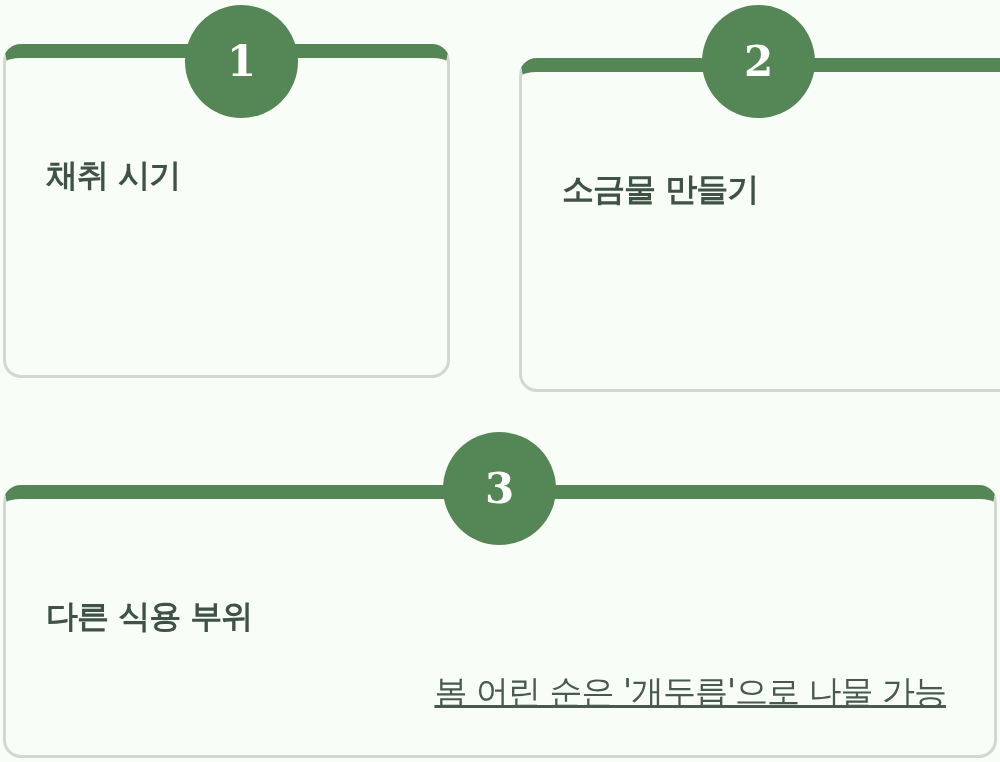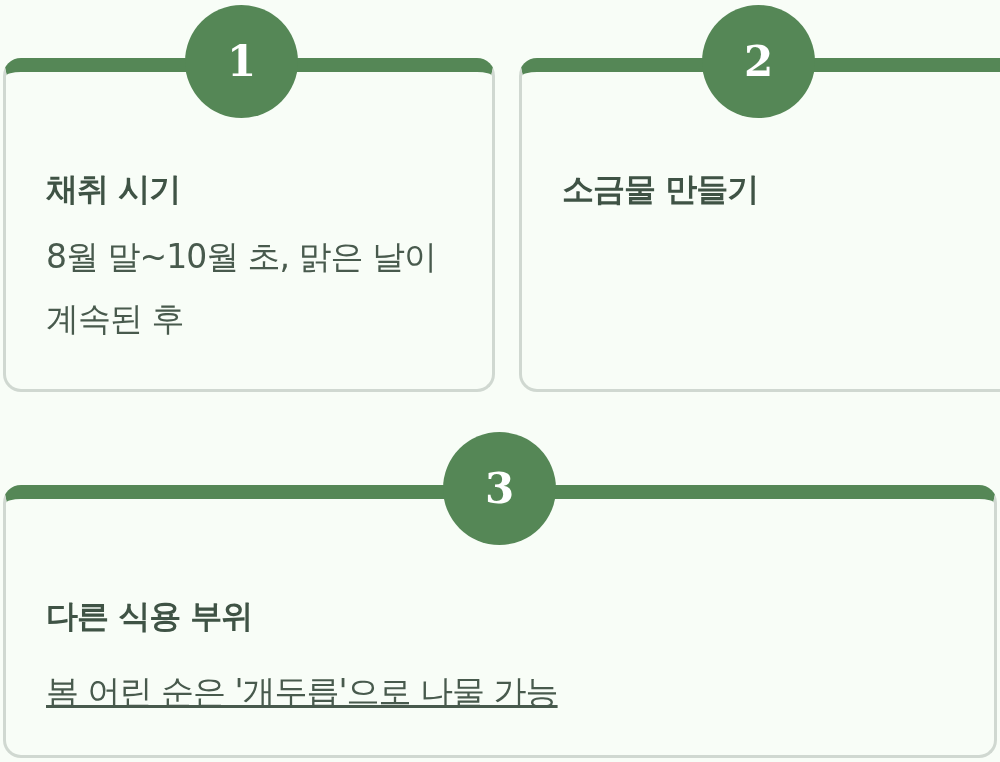--- a/index.html
+++ b/index.html
@@ -17,23 +17,23 @@
   .card {
     position: absolute;
     box-sizing: border-box;
     background: #f8fdf7;
     border-left: 3px solid #d0d8d1;
     border-right: 3px solid #d0d8d1;
     border-bottom: 3px solid #d0d8d1;
     border-top: 14px solid #558756;
     border-radius: 18px;
   }
-  #card-1 { left: 3px;   top: 58px;  width: 492px; height: 334px; }
+  #card-1 { left: 3px;   top: 44px;  width: 447px; height: 334px; }
   #card-2 { left: 519px; top: 58px;  width: 560px; height: 334px; }
-  #card-3 { left: 3px;   top: 485px; width: 994px; height: 273px; }
+  #card-3 { left: 3px;   top: 485px; width: 994px; height: 273px; text-align: right; }
 
   .badge {
     position: absolute;
     width: 113px;
     height: 113px;
     border-radius: 50%;
     background: #558756;
     color: #ffffff;
     display: flex;
     align-items: center;
@@ -67,21 +67,20 @@
   #card-1 .card-title, #card-2 .card-title { top: 96px; }
   #card-1 .card-body,  #card-2 .card-body  { top: 154px; width: 420px; }
   #card-3 .card-title { top: 96px; }
   #card-3 .card-body  { top: 162px; width: 900px; text-decoration: underline; }
 </style>
 </head>
 <body>
 
 <div class="card" id="card-1">
   <div class="card-title">채취 시기</div>
-  <div class="card-body">8월 말~10월 초, 맑은 날이 계속된 후</div>
 </div>
 <div class="badge" id="badge-1">1</div>
 
 <div class="card" id="card-2">
   <div class="card-title">소금물 만들기</div>
 </div>
 <div class="badge" id="badge-2">2</div>
 
 <div class="card" id="card-3">
   <div class="card-title">다른 식용 부위</div>

